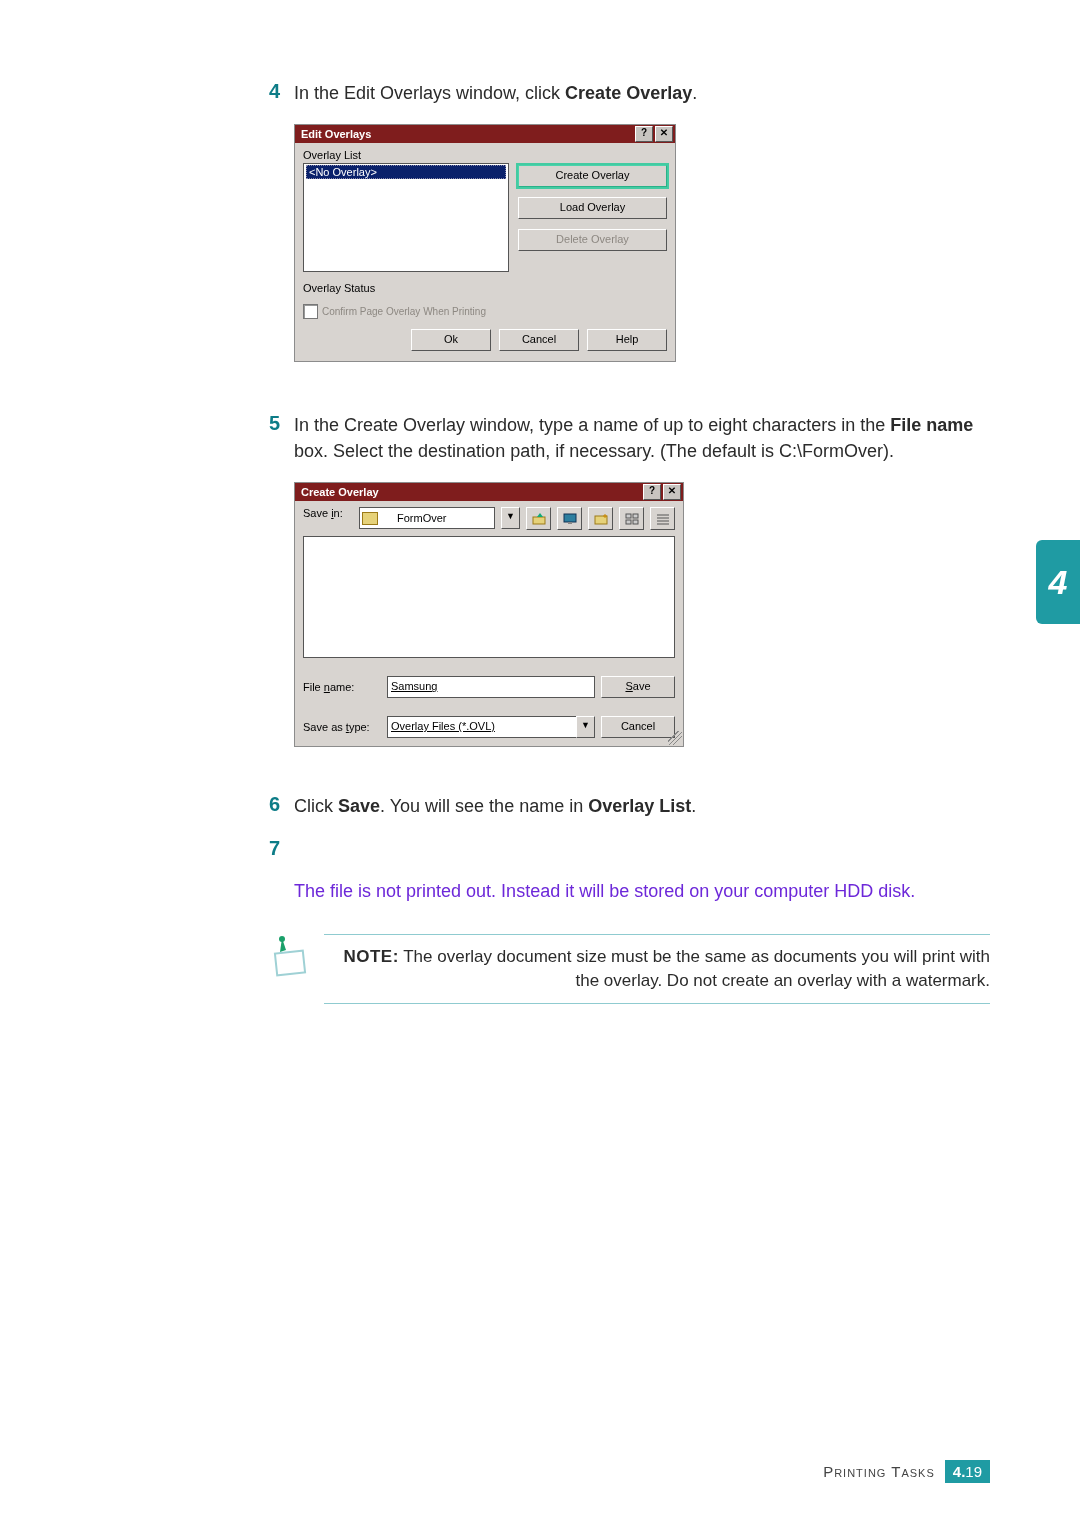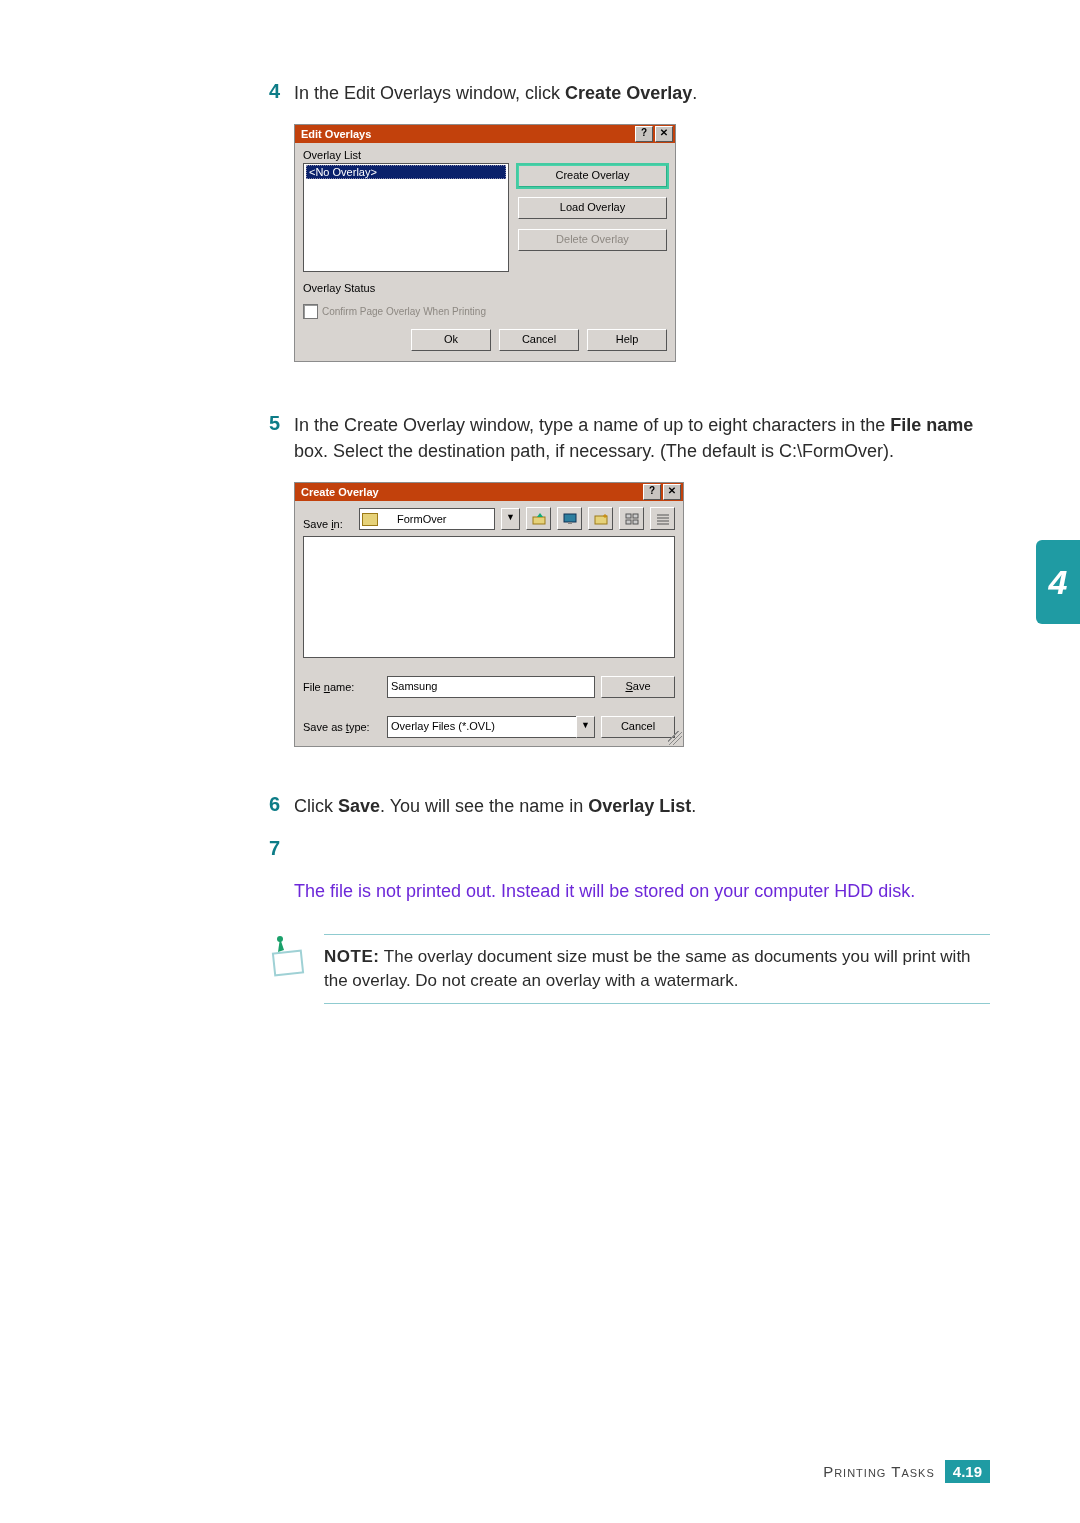--- a/index.html
+++ b/index.html
@@ -63,21 +63,21 @@
   .dlg {
     width: 380px;
     margin: 14px 0 50px 34px;
     border: 1px solid #8c8c8c;
     background: #d8d4d0;
     font-family: Tahoma, Arial, sans-serif;
     font-size: 11px;
     color: #000;
   }
   .dlg-titlebar {
-    background: #c2410c;
+    background: #7f1d1d;
     color: #fff;
     display: flex;
     align-items: center;
     height: 18px;
     padding: 0 2px 0 6px;
     font-weight: bold;
     font-size: 11px;
   }
   .dlg-titlebar .spacer { flex: 1; }
   .title-btn {
@@ -155,21 +155,21 @@
     border: 1px solid #8c8c8c;
     background: #d8d4d0;
     font-family: Tahoma, Arial, sans-serif;
     font-size: 11px;
     color: #000;
     position: relative;
   }
   .d2-body { padding: 6px 8px 8px 8px; }
   .d2-toprow {
     display: flex;
-    align-items: flex-end;
+    align-items: flex-start;
     gap: 6px;
     margin-bottom: 6px;
   }
   .d2-toprow .lbl { width: 50px; }
   .folder-combo {
     flex: 1;
     height: 20px;
     background: #fff;
     border: 1px solid #555;
     display: flex;
@@ -217,20 +217,21 @@
   }
   .field-row .lbl { width: 78px; }
   .text-input {
     flex: 1;
     height: 20px;
     background: #fff;
     border: 1px solid #555;
     padding: 0 3px;
     line-height: 18px;
     font-size: 11px;
+    text-decoration: underline;
   }
   .combo-wrap {
     flex: 1;
     display: flex;
   }
   .combo-wrap .text-input { border-right: 0; }
   .field-row .win-btn { width: 72px; }
   .u { text-decoration: underline; }
   .resize-grip {
     position: absolute;
@@ -239,20 +240,21 @@
     background:
       linear-gradient(135deg, transparent 0 7px,#888 7px 8px,transparent 8px 10px,#888 10px 11px,transparent 11px 13px,#888 13px 14px,transparent 14px);
   }
 
   
   .note-block {
     margin-top: 30px;
     display: flex;
     gap: 14px;
     align-items: flex-start;
+    text-align: right;
   }
   .note-icon-wrap {
     width: 50px;
     flex: 0 0 50px;
   }
   .note-text {
     flex: 1;
     border-top: 1px solid #8fcbd0;
     border-bottom: 1px solid #8fcbd0;
     padding: 10px 0;
@@ -276,21 +278,21 @@
     letter-spacing: 1px;
     color: #444;
   }
   .footer-box {
     background: #1f9ba3;
     color: #fff;
     padding: 3px 8px;
     font-weight: bold;
   }
   .footer-box .pg { color: #fff; }
-  .footer-box .sub { font-weight: bold; }
+  .footer-box .sub { font-weight: normal; }
 </style>
 </head>
 <body>
 
 <div class="page">
 
   <div class="step">
     <div class="step-num">4</div>
     <div class="step-body">
       <span>In the Edit Overlays window, click </span><b>Create Overlay</b><span>.</span>

